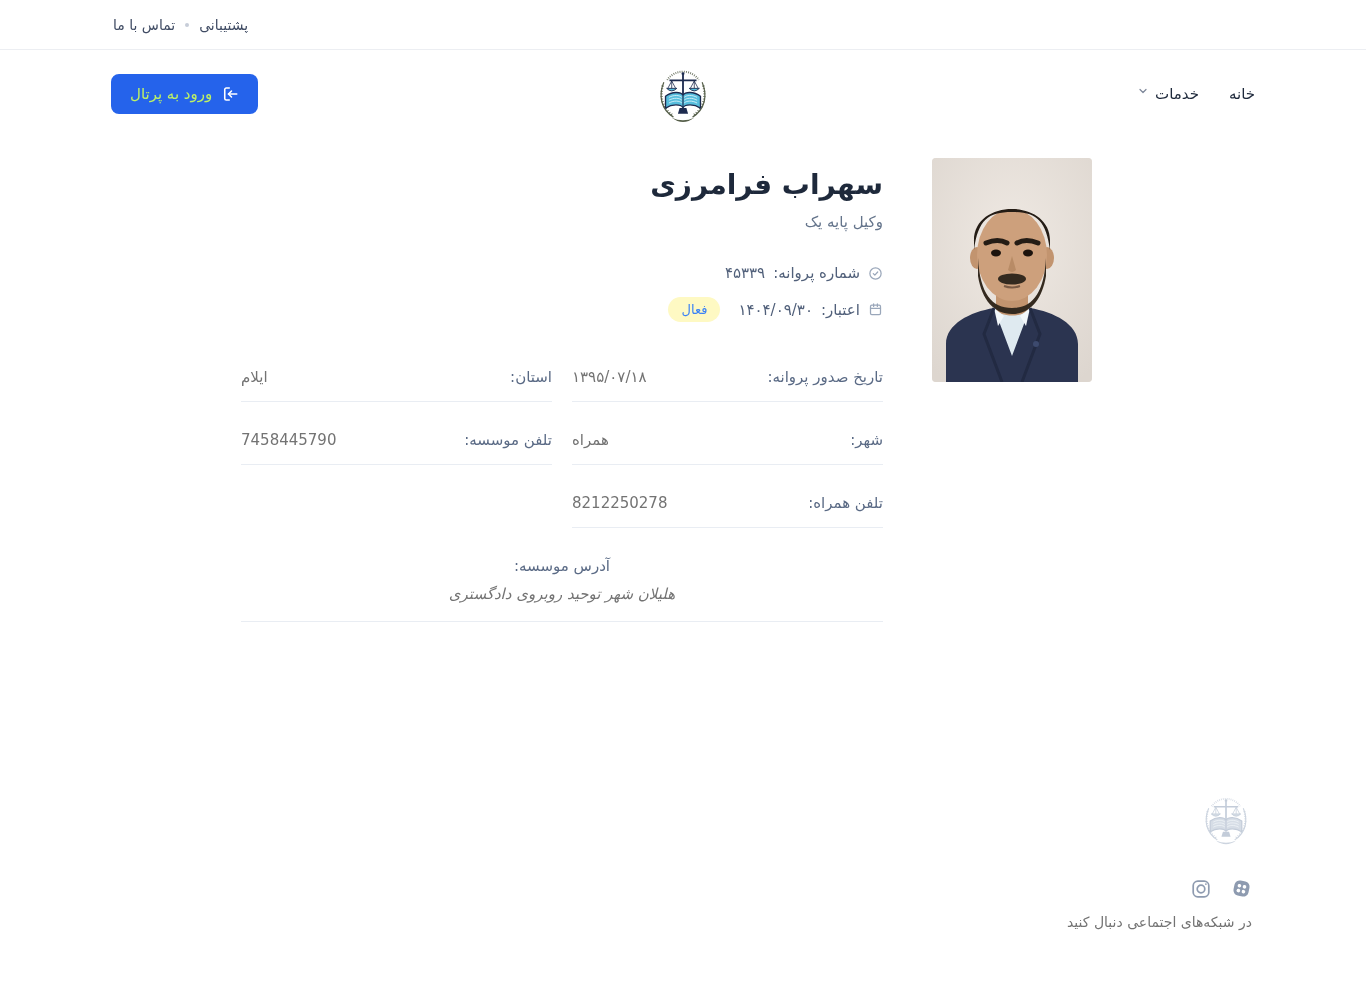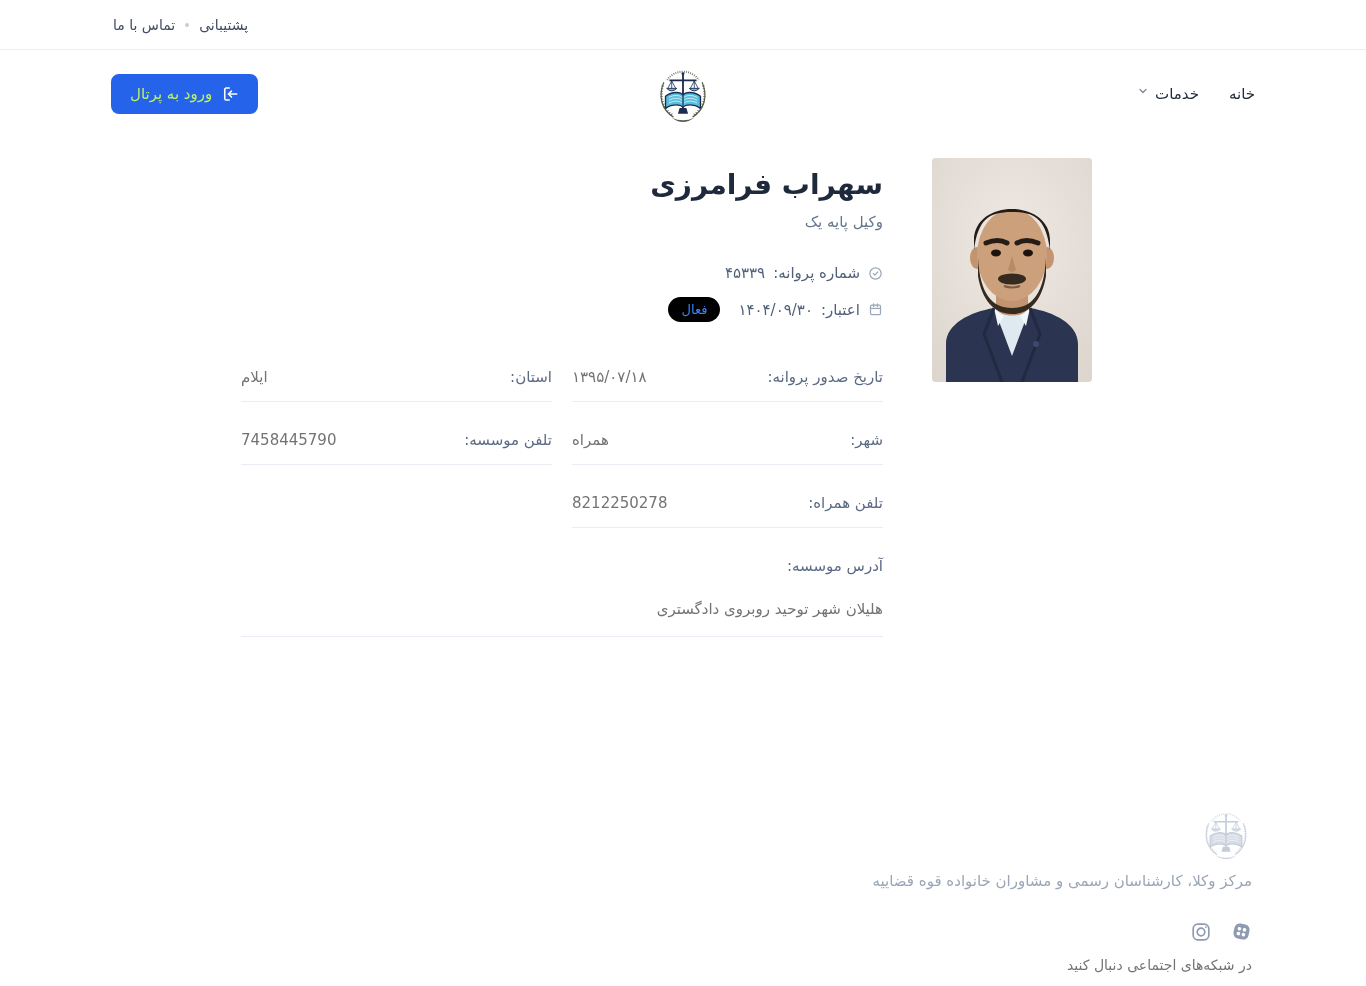--- a/index.html
+++ b/index.html
@@ -41,36 +41,36 @@
   .photo-wrap { flex:0 0 160px; width:160px; height:224px; border-radius:4px; overflow:hidden; background:#e9e5e0; }
   .photo-wrap svg { display:block; width:160px; height:224px; }
   .info-col { flex:1; min-width:0; }
   .id-block { display:flex; flex-direction:column; align-items:flex-start; }
   .person-name { font-size:28px; font-weight:700; color:#1e293b; margin-top:10px; }
   .person-title { font-size:15px; color:#64748b; margin-top:12px; }
   .meta-rows { margin-top:33px; display:flex; flex-direction:column; gap:15px; }
   .meta-row { display:flex; align-items:center; gap:8px; font-size:15px; color:#51607a; }
   .meta-row svg { stroke:#9aa7ba; flex:0 0 auto; }
   .badge {
-    background:#000000; color:#3b82f6; font-size:13px; border-radius:999px;
+    background:#fef9c3; color:#3b82f6; font-size:13px; border-radius:999px;
     padding:6px 13px; margin-right:10px; line-height:1;
   }
   
   .fields {
     margin-top:46px; display:grid; grid-template-columns:1fr 1fr;
     column-gap:20px; row-gap:29px;
   }
   .field {
     display:flex; justify-content:space-between; align-items:baseline;
     padding-bottom:15px; border-bottom:1px solid #e9edf3; font-size:15px;
   }
   .field .lbl { color:#5a6a85; }
   .field .val { color:#737373; }
-  .field.full { grid-column:1 / -1; display:block; padding-bottom:18px; }
-  .field.full .val { display:block; margin-top:25px; }
+  .field.full { grid-column:1 / -1; display:block; padding-bottom:18px;text-align:center; }
+  .field.full .val { display:block; margin-top:10px;font-style:italic; }
   .field.empty { border-bottom:none; }
   
   .footer {
     margin-top:169px; padding:0 114px 88px;
     display:flex; flex-direction:column; align-items:flex-start;
   }
   .logo-footer { width:52px; height:56px; --lg-dark:#ccd4df; --lg-navy:#c3ccd9; --lg-blue:#d6dde6; --lg-page:#f3f6f9; }
   .org-name { margin-top:10px; font-size:15px; color:#9aa6b8; }
   .socials { margin-top:31px; display:flex; align-items:center; gap:20px; }
   .social-btn { background:none; border:none; padding:0; cursor:pointer; line-height:0; }
@@ -231,21 +231,20 @@
         </div>
       </div>
     </div>
   </section>
 </main>
 
 <footer class="footer">
   <svg class="logo-footer" viewBox="0 0 100 110">
       <use href="#emblem"></use>
     </svg>
-  <div class="org-name">مرکز وکلا، کارشناسان رسمی و مشاوران خانواده قوه قضاییه</div>
   <div class="socials">
     <button class="social-btn">
       <svg width="21" height="21" viewBox="0 0 22 22">
         <g transform="rotate(12 11 11)">
           <rect x="3" y="3" width="16" height="16" rx="5.5" fill="#8e9bb0"></rect>
           <circle cx="8.3" cy="8.6" r="1.9" fill="#ffffff"></circle>
           <circle cx="13.7" cy="8.6" r="1.9" fill="#ffffff"></circle>
           <circle cx="8.3" cy="13.8" r="1.9" fill="#ffffff"></circle>
           <circle cx="13.7" cy="13.8" r="1.9" fill="#ffffff"></circle>
         </g>

